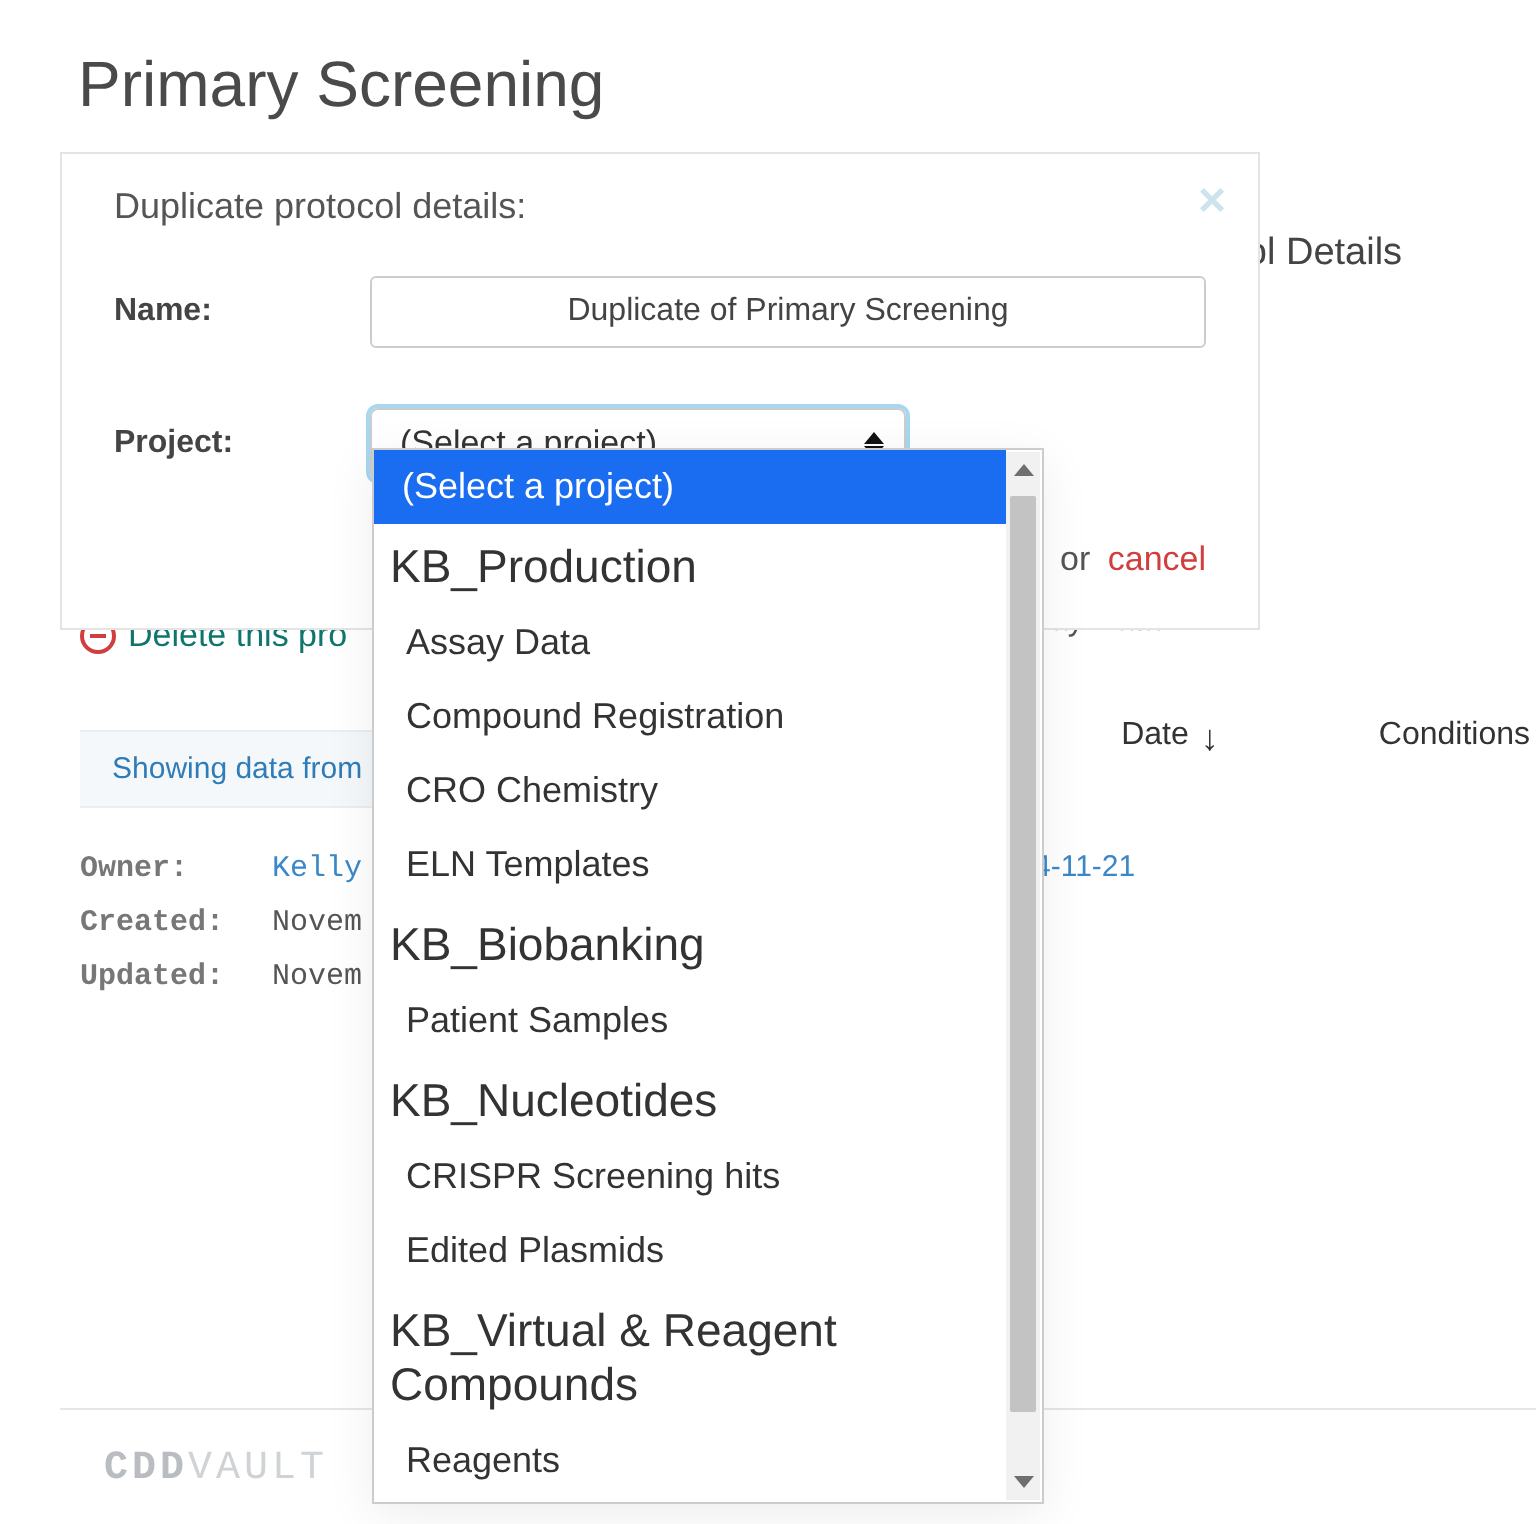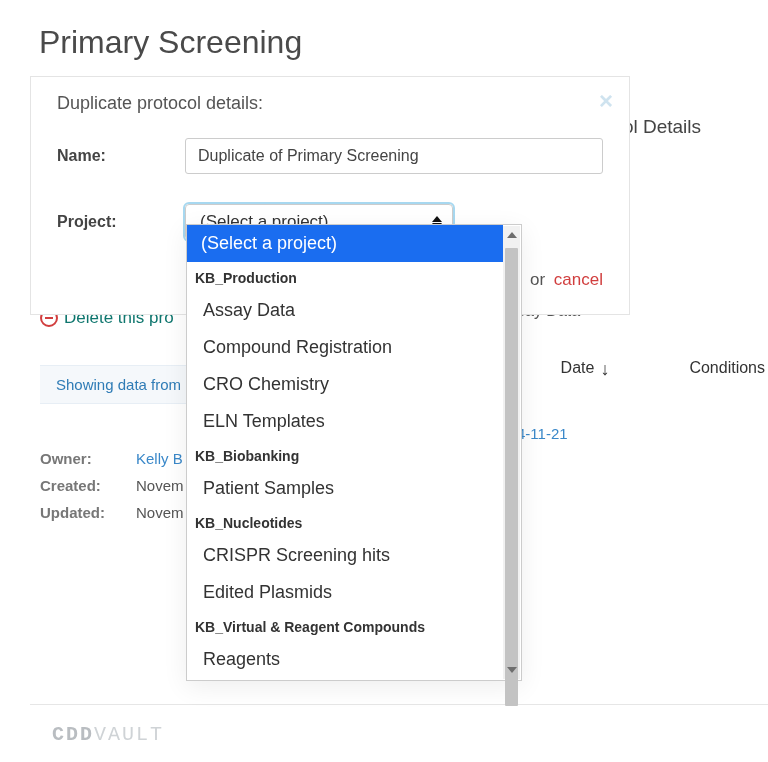--- a/index.html
+++ b/index.html
@@ -62,22 +62,23 @@
       top:365px;
       background:#f5f8fb;
       border-top:1px solid #e7eef5;
       border-bottom:1px solid #e7eef5;
       padding:10px 16px;
       color:#2f7cb6;
       font-size:15px;
       width:470px;
     }
     .meta {
-      position:absolute; left:40px; top:450px; font-size:15px;
+      position:absolute; left:40px; top:426px; font-size:15px;
       color:#888;
+      font-family:Liberation Mono, monospace;
     }
     .meta .row { display:flex; gap:18px; margin-bottom:10px;}
     .meta .label { width:78px; color:#777; font-weight:600;}
     .meta .val-link { color:#3a88c9;}
     .meta .val { color:#555;}
     .footer {
       position:absolute; bottom:16px; left:52px;
       font-family: Liberation Mono, monospace;
       font-size:20px; letter-spacing:2px; color:#cfd3d6;
     }
@@ -95,21 +96,21 @@
       padding:16px 26px 24px 26px;
     }
     .modal-close {
       position:absolute; right:16px; top:10px; font-size:24px; color:#cfe3ef; font-weight:700; cursor:pointer;
     }
     .modal-title { font-size:18px; color:#555; margin-bottom:24px;}
     .form-row { display:flex; align-items:center; margin-bottom:30px;}
     .form-label { width:128px; font-weight:700; color:#444; font-size:16px;}
     .form-input {
       flex:1; height:36px; border:1px solid #ccc; border-radius:3px;
-      padding:0 12px; font-size:16px; color:#444;
+      padding:0 24px; font-size:16px; color:#444;text-align:center;
     }
     .select-wrap {
       position:relative;
       width:268px;
     }
     .select-display {
       height:36px; border:1px solid #ccc; border-radius:4px;
       outline: 2px solid #a7d8f0;
       display:flex; align-items:center; justify-content:space-between;
       padding:0 10px 0 14px; font-size:17px; color:#333;
@@ -151,21 +152,21 @@
     .dd-scroll .tri-sm-up { width:0; height:0; border-left:5px solid transparent; border-right:5px solid transparent; border-bottom:6px solid #6e6e6e;}
     .dd-scroll .tri-sm-down { width:0; height:0; border-left:5px solid transparent; border-right:5px solid transparent; border-top:6px solid #6e6e6e;}
     .dd-content { margin-right:18px; }
     .dd-item {
       padding:8px 12px 8px 14px; font-size:18px; color:#333;
     }
     .dd-item.selected {
       background:#1a6df0; color:#fff;
     }
     .dd-group {
-      padding:8px 12px 6px 8px; font-size:14px; font-weight:700; color:#333;
+      padding:8px 12px 6px 8px; font-size:23px; font-weight:400; color:#333;
     }
     .dd-sub {
       padding:8px 12px 8px 16px; font-size:18px; font-weight:400; color:#333;
     }
   </style>
 </head>
 <body>
 
 <div class="page-title">Primary Screening</div>
 

